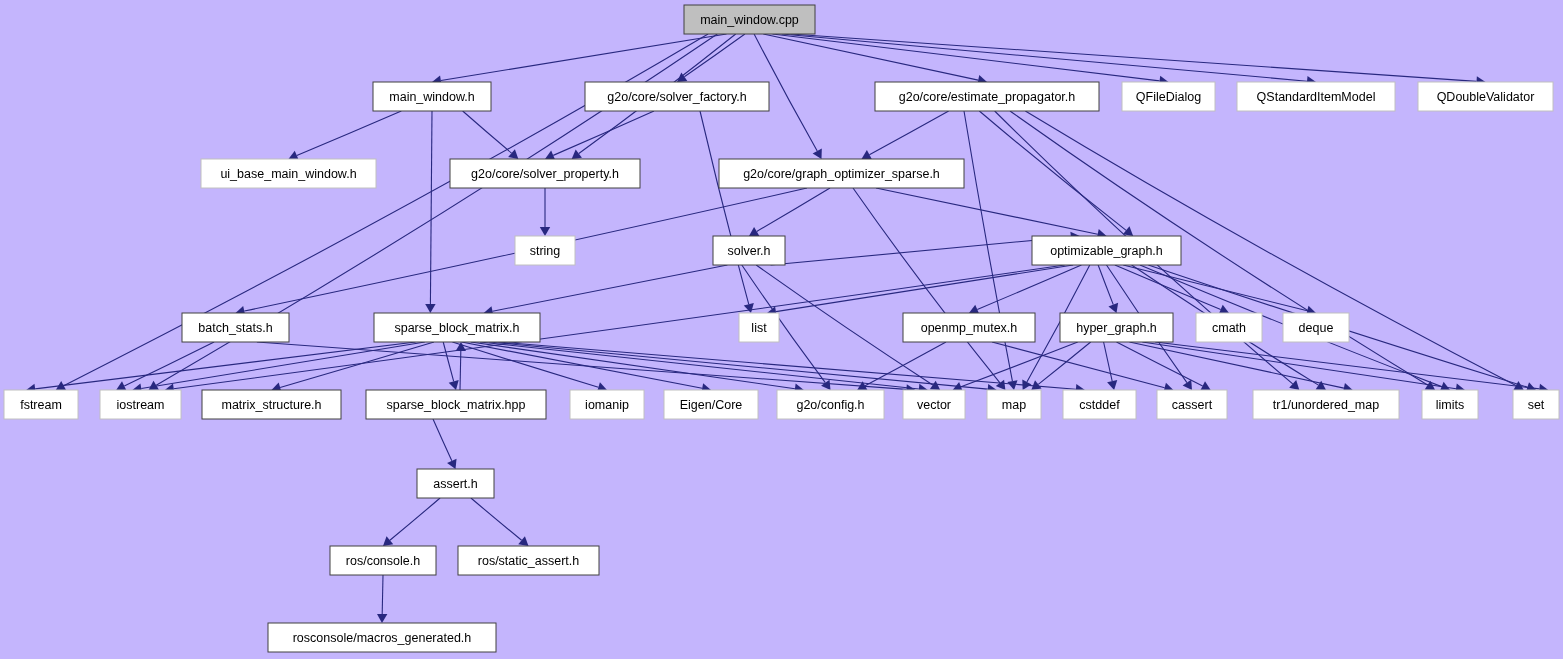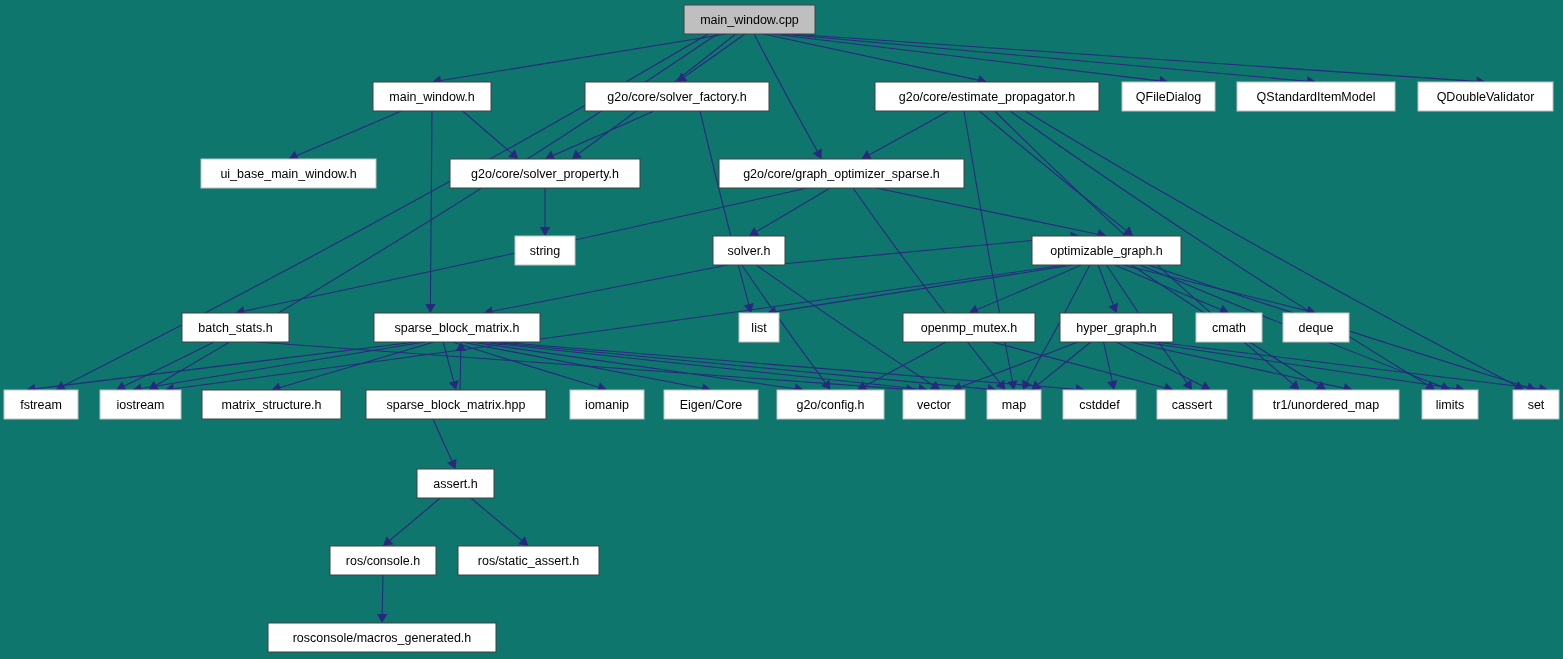--- a/index.html
+++ b/index.html
@@ -1,17 +1,17 @@
 <!DOCTYPE html>
 <html><head>
 <meta charset="utf-8">
 <style>
   html,body{margin:0;padding:0;background:#ffffff;}
   body{font-family:"Liberation Sans", sans-serif;}
-  #canvas{position:relative;width:1563px;height:659px;background:#0f766e;overflow:hidden;}
+  #canvas{position:relative;width:1563px;height:659px;background:#c4b5fd;overflow:hidden;}
   #graph-svg{position:absolute;left:0;top:0;width:1563px;height:659px;}
   .node-label{
     font-family:"Liberation Sans", sans-serif;
     font-size:12.5px;
     fill:#000000;
     text-anchor:middle;
     dominant-baseline:middle;
     pointer-events:none;
     white-space:pre;
   }

